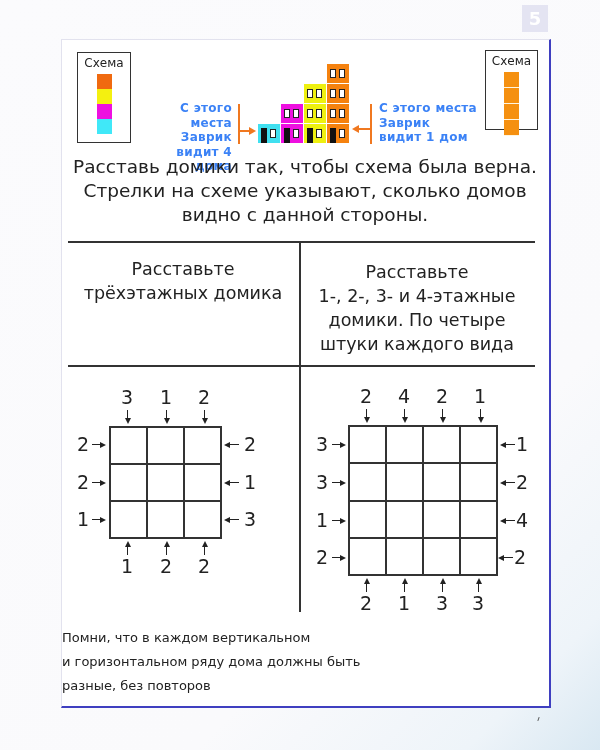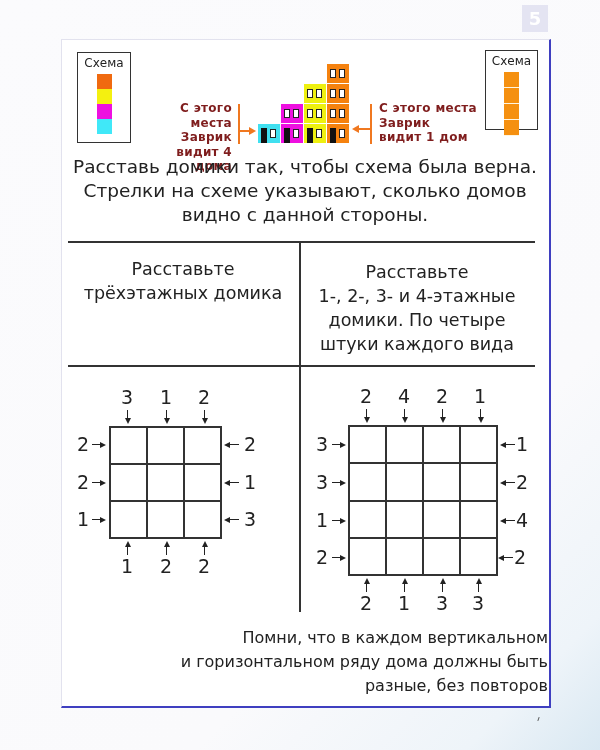--- a/index.html
+++ b/index.html
@@ -21,21 +21,21 @@
   }
   .legend {
     position:absolute; border:1.5px solid #333; background:#fff;
     display:flex; flex-direction:column; align-items:center;
   }
   .legend-title { font-size:12px; color:#222; margin-top:3px; }
   .legend-col { margin-top:4px; display:flex; flex-direction:column; }
   .legend-col div { width:15px; height:15px; }
   .legend-col.right div { border-bottom:1px solid #fff5e0; }
   .caption {
-    position:absolute; font-size:12px; font-weight:bold; color:#7f1d1d; line-height:14.5px; letter-spacing:0.3px;
+    position:absolute; font-size:12px; font-weight:bold; color:#3b82f6; line-height:14.5px; letter-spacing:0.3px;
   }
   .bracket { position:absolute; width:2px; background:#f07820; }
   .arrow-h { position:absolute; height:2px; background:#f07820; }
   .arrow-head-r { position:absolute; width:0; height:0; border-top:4px solid transparent; border-bottom:4px solid transparent; border-left:7px solid #f07820; }
   .arrow-head-l { position:absolute; width:0; height:0; border-top:4px solid transparent; border-bottom:4px solid transparent; border-right:7px solid #f07820; }
   .bld { position:absolute; }
   .floor { position:absolute; width:22px; height:20px; box-sizing:border-box; border-top:1px solid #fff; }
   .win { position:absolute; width:6px; height:9px; border:1.5px solid #222; background:#fff; box-sizing:border-box; top:5px; }
   .door { position:absolute; width:6px; height:15px; background:#111; left:3px; bottom:0; }
   .intro {
@@ -49,22 +49,22 @@
   }
   .grid { position:absolute; border:1.5px solid #333; box-sizing:border-box; display:grid; }
   .cell { border:0.75px solid #333; box-sizing:border-box; }
   .clue { position:absolute; font-size:19px; color:#222; line-height:20px; text-align:center; width:20px; }
   .sarrow { position:absolute; background:#222; }
   .sah-d { position:absolute; width:0; height:0; border-left:3px solid transparent; border-right:3px solid transparent; border-top:6px solid #222; }
   .sah-u { position:absolute; width:0; height:0; border-left:3px solid transparent; border-right:3px solid transparent; border-bottom:6px solid #222; }
   .sah-r { position:absolute; width:0; height:0; border-top:3px solid transparent; border-bottom:3px solid transparent; border-left:6px solid #222; }
   .sah-l { position:absolute; width:0; height:0; border-top:3px solid transparent; border-bottom:3px solid transparent; border-right:6px solid #222; }
   .reminder {
-    position:absolute; left:62px; top:626px; width:486px; text-align:right;
-    font-size:16px; line-height:24px; color:#222;
+    position:absolute; left:62px; top:626px; width:486px; text-align:left;
+    font-size:13px; line-height:24px; color:#222;
   }
   .tick { position:absolute; left:538px; top:717px; width:1px; height:4px; background:#555; transform:rotate(20deg); }
 </style>
 </head>
 <body>
 
 <div class="page-num">5</div>
 
 <div class="frame"></div>
 

